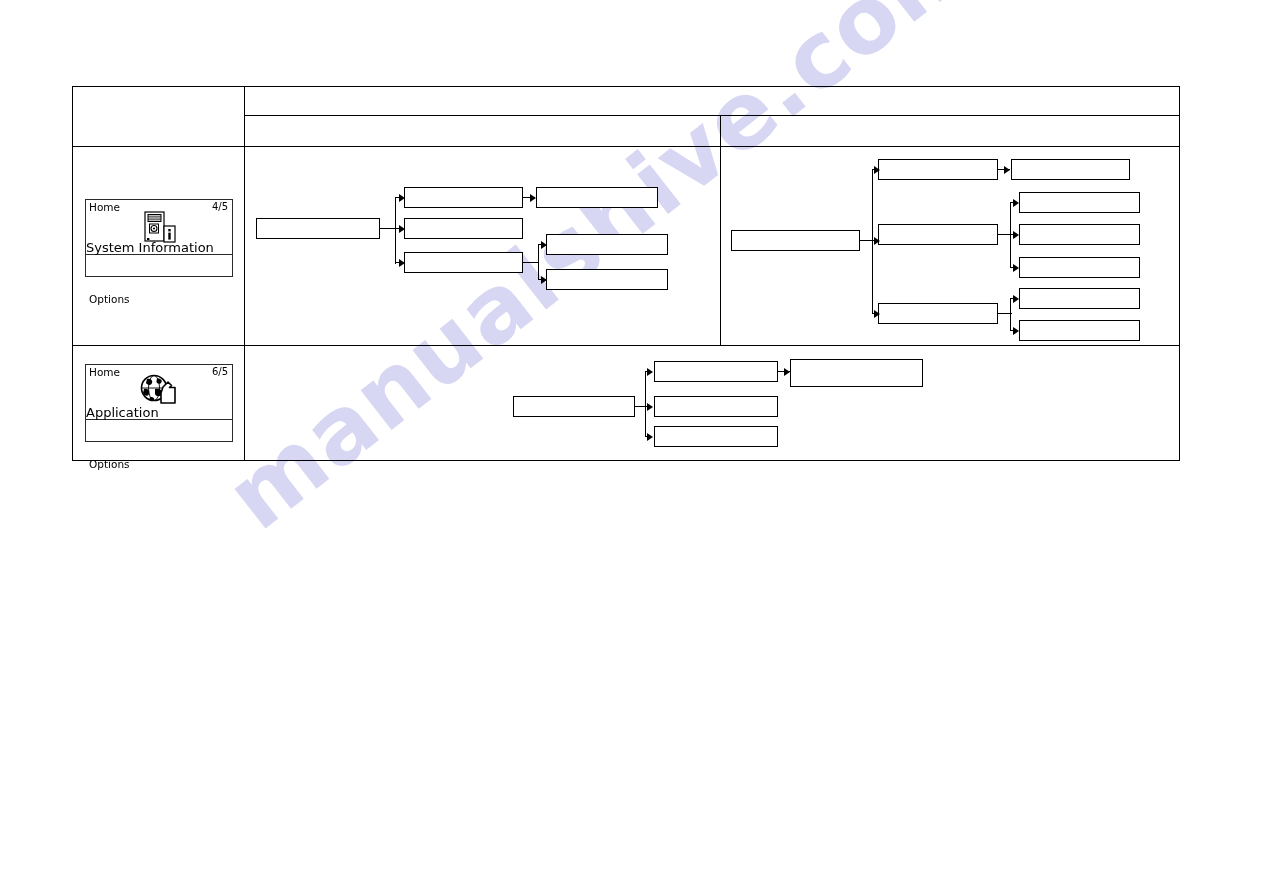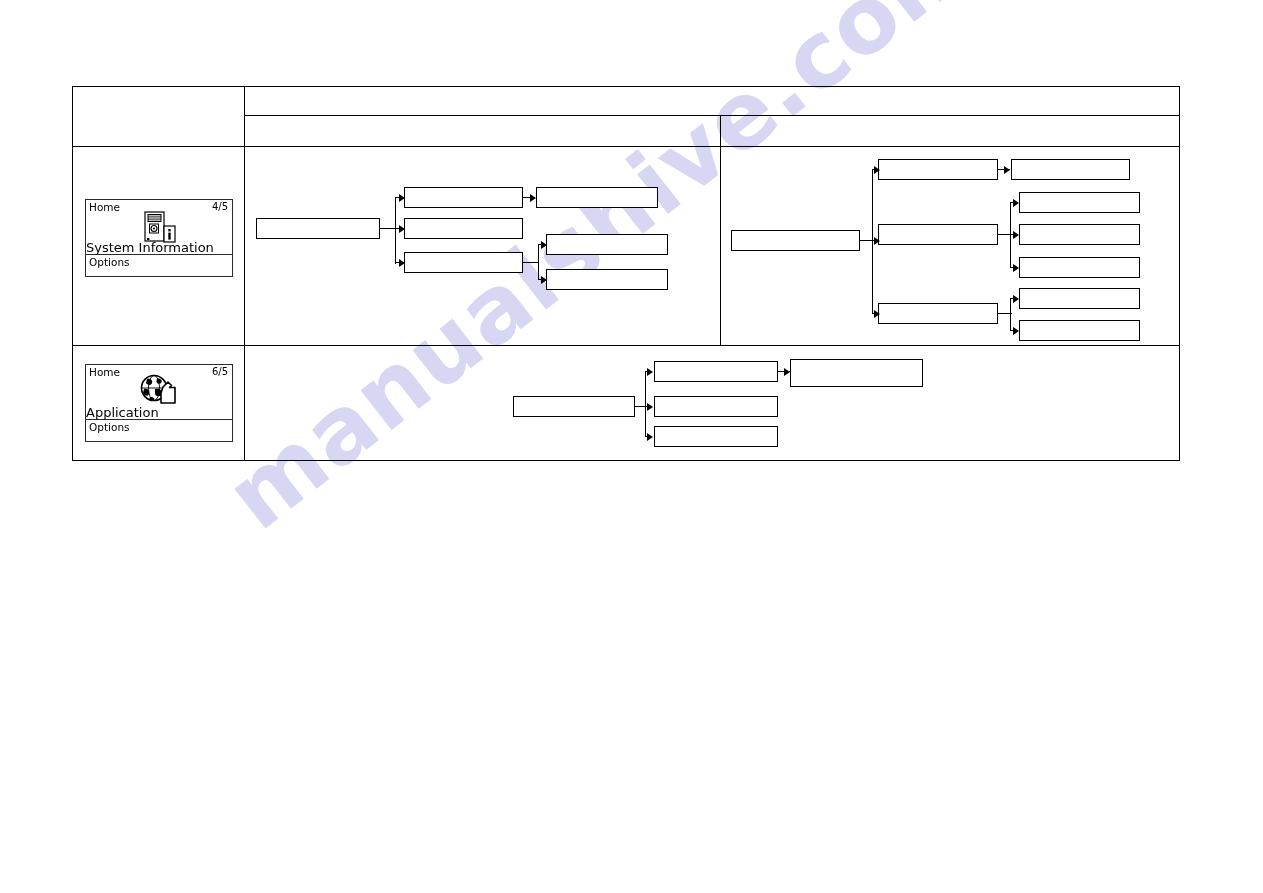--- a/index.html
+++ b/index.html
@@ -100,20 +100,21 @@
   }
   .ds-icon {
     position: absolute;
     left: 50%;
     top: 11px;
     transform: translateX(-50%);
   }
   .ds-bottom {
     height: 15px;
     position: relative;
+    margin-top: 37px;
   }
   .ds-options {
     position: absolute;
     left: 3px;
     top: 0px;
     font-size: 10.5px;
     color: #000;
     line-height: 14px;
   }
 

